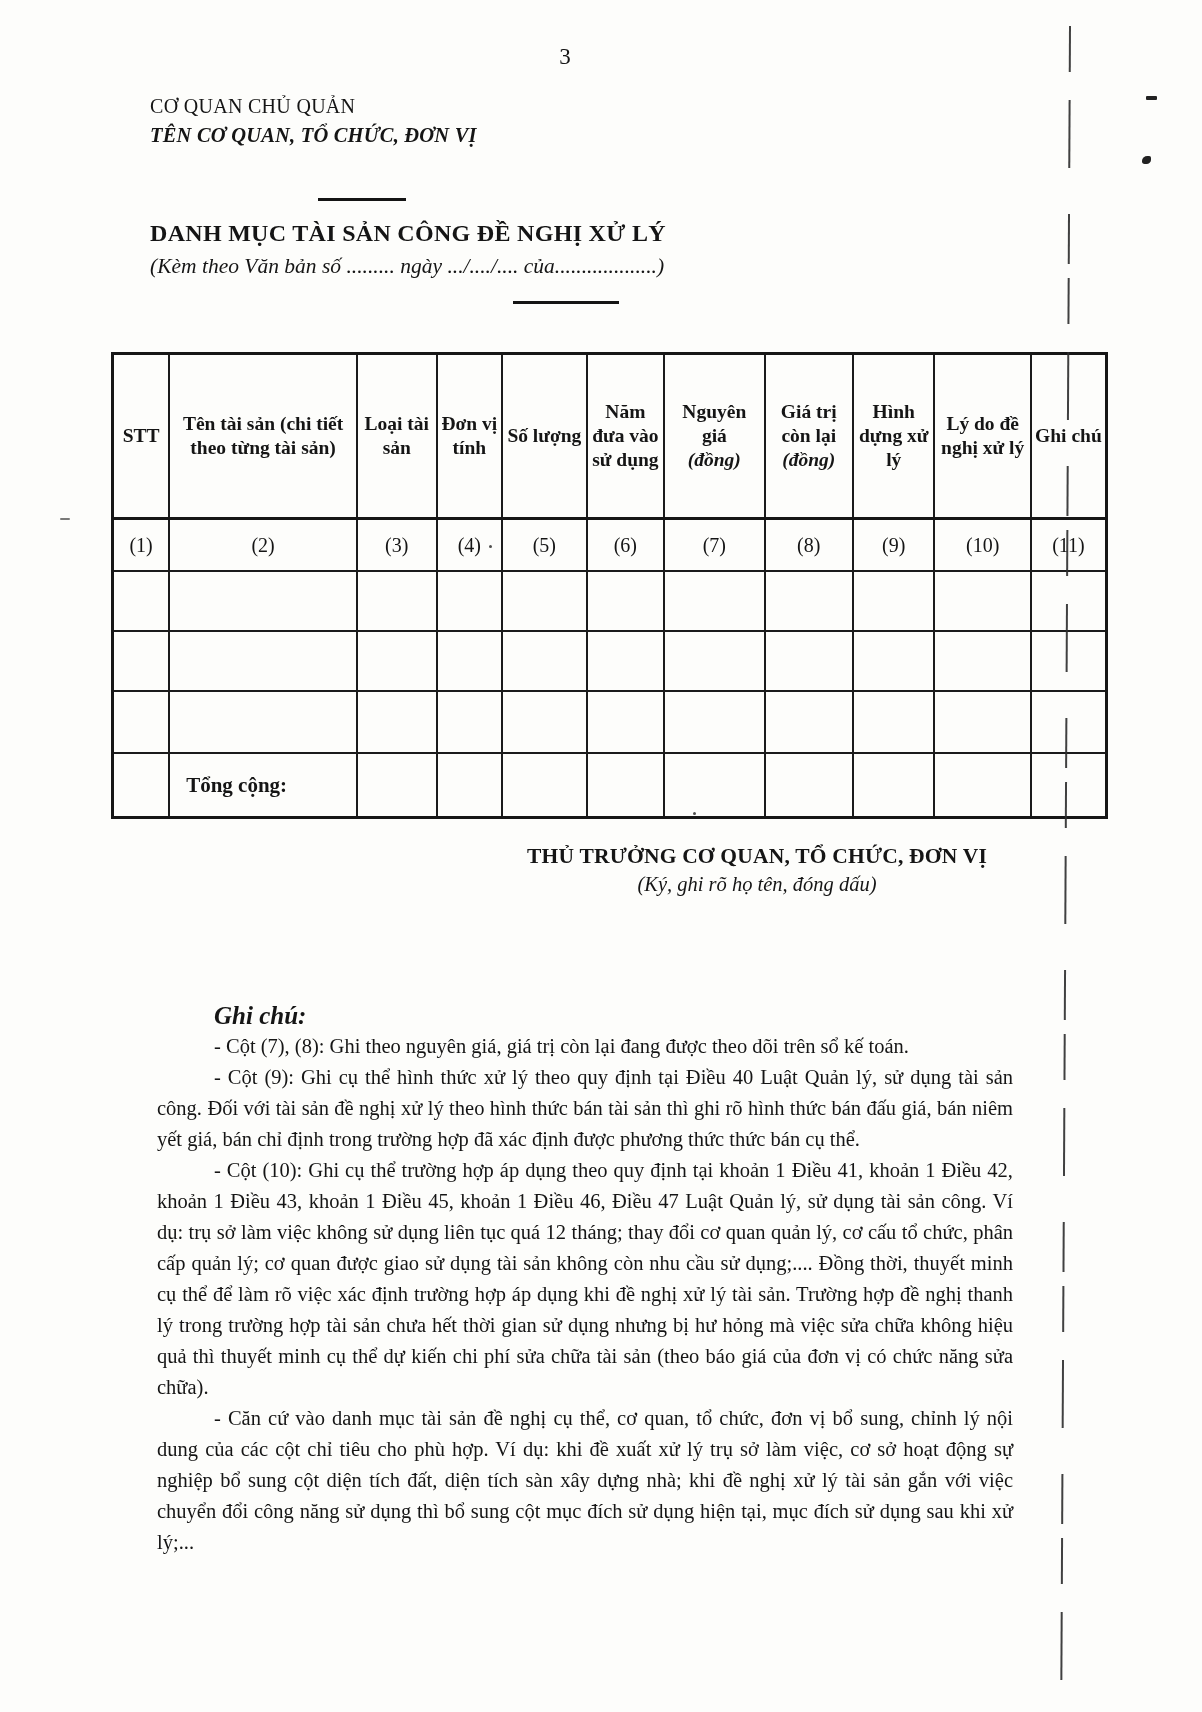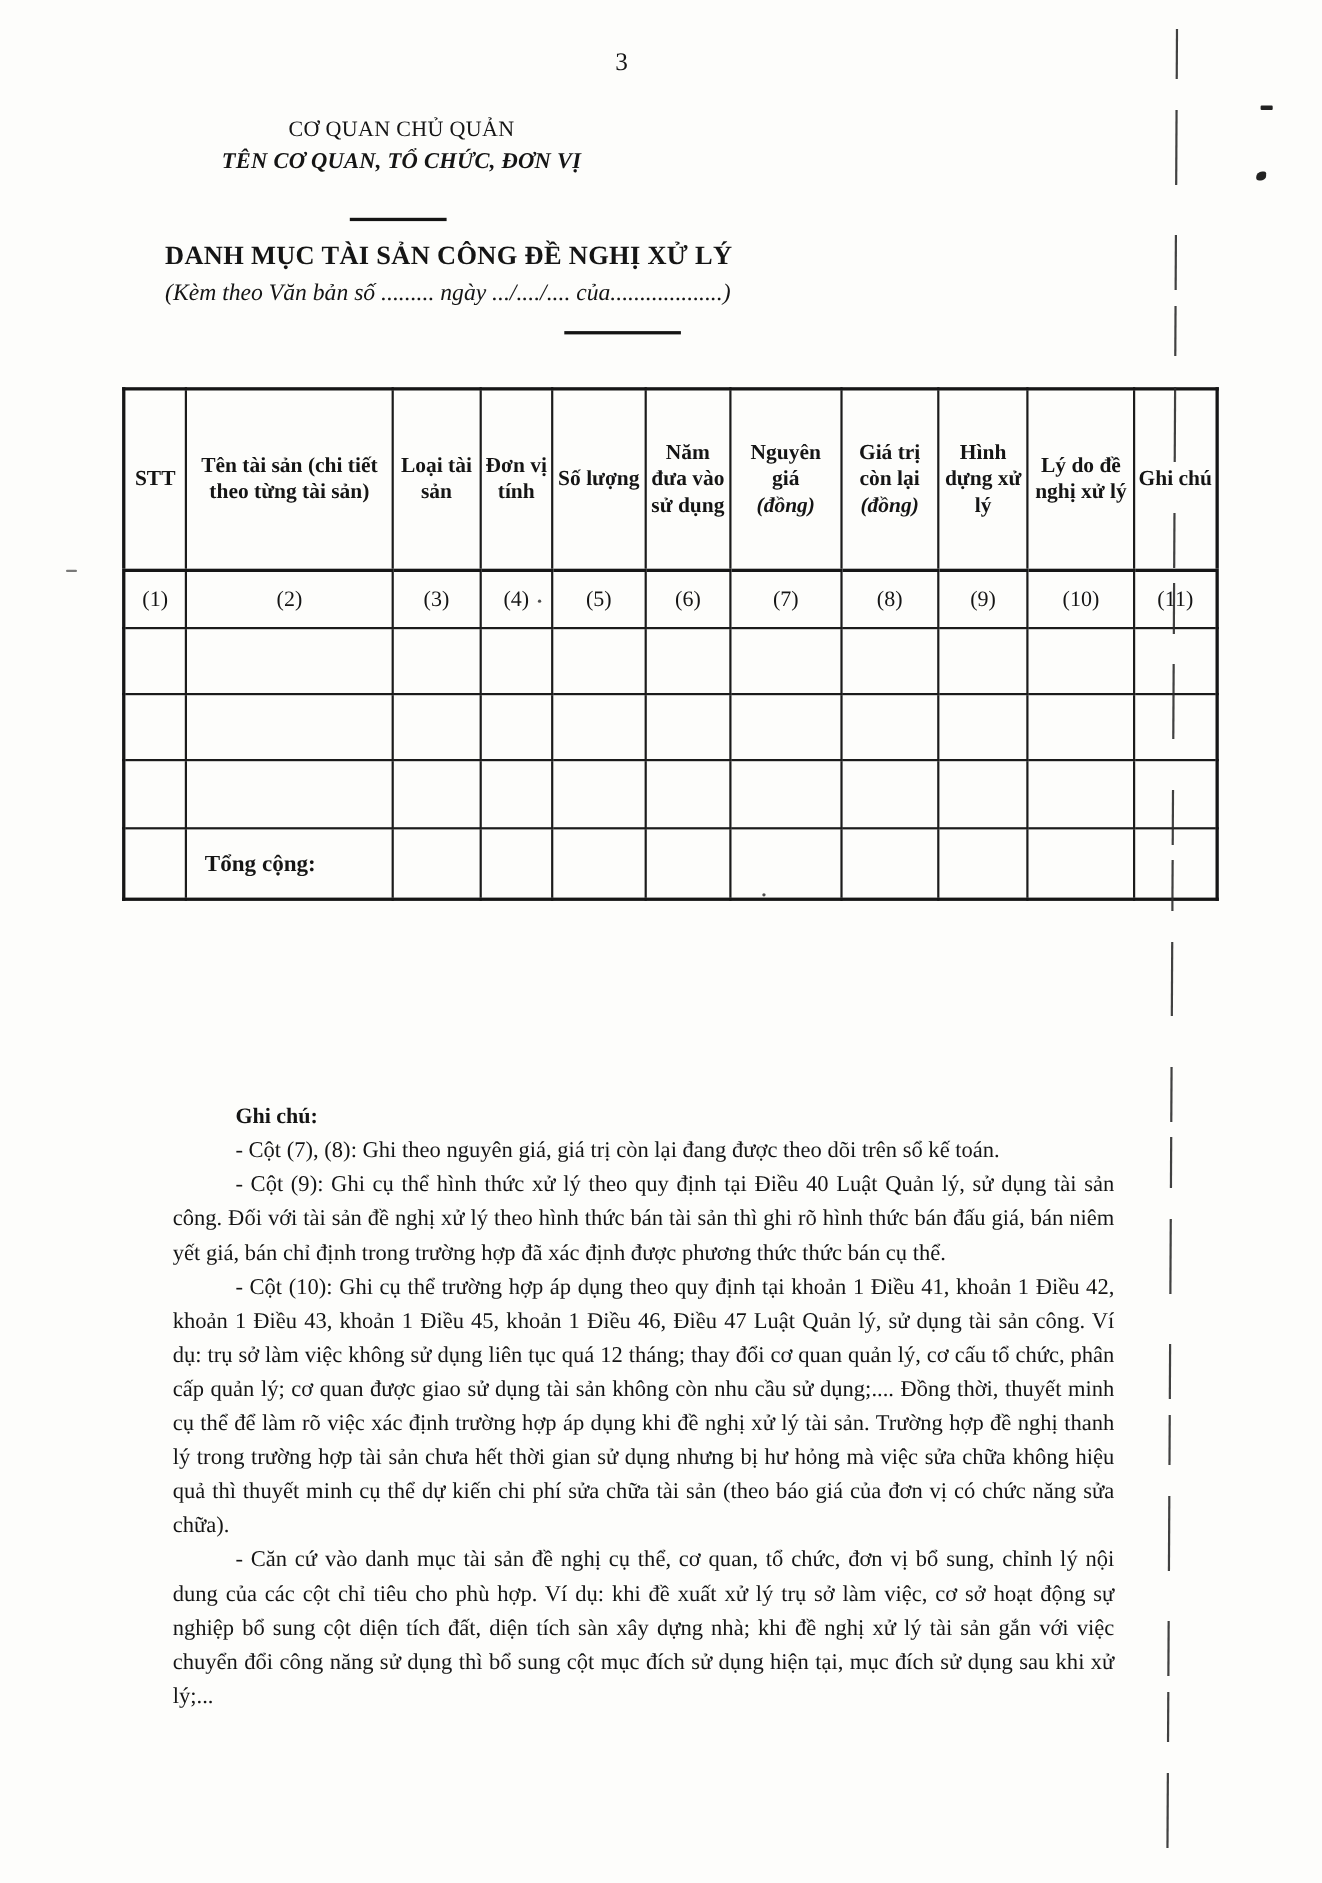--- a/index.html
+++ b/index.html
@@ -2,21 +2,21 @@
 <html lang="vi"><head>
 <meta charset="utf-8">
 <style>
   html,body { margin:0; padding:0; background:#d8d8d8; }
   .page {
     position:relative; width:1202px; height:1712px; margin:0 auto;
     background:#fdfdfb; color:#151515; overflow:hidden;
     font-family:"Liberation Serif","DejaVu Serif",serif;
   }
   .page-number { position:absolute; left:540px; top:44px; width:50px; text-align:center; font-size:23px; }
-  .org-block { position:absolute; left:150px; top:104px; width:430px; text-align:center; line-height:1.45; }
+  .org-block { position:absolute; left:150px; top:92px; width:430px; text-align:left; line-height:1.45; }
   .org-parent { font-size:20px; letter-spacing:0.3px; }
   .org-name   { font-size:20.5px; font-weight:bold; letter-spacing:0.2px;font-style:italic; }
   .org-rule   { position:absolute; left:318px; top:198px; width:88px; height:3px; background:#141414; }
 
   .title-block { position:absolute; left:150px; top:220px; width:812px; text-align:left;font-family:Liberation Serif, serif; }
   .doc-title   { font-size:24px; font-weight:bold; letter-spacing:0.3px; }
   .doc-subtitle{ font-size:21.5px; font-style:italic; margin-top:7px; }
   .title-rule  { position:absolute; left:513px; top:301px; width:106px; height:2.5px; background:#141414; }
 
   table.asset-table {
@@ -34,21 +34,21 @@
   .asset-table tr.blank td { height:54px; }
   .asset-table tr.blank.b3 td { height:56px; }
   .asset-table tr.total td { height:58px; vertical-align:middle; }
   .asset-table tr.total td.total-label { font-weight:bold; font-size:21px; text-align:left; padding-left:16px; }
 
   .signature-block { position:absolute; left:452px; top:844px; width:610px; text-align:center; }
   .sig-title { font-size:21.5px; font-weight:bold; letter-spacing:0.2px; }
   .sig-note  { font-size:20.5px; font-style:italic; margin-top:4px; }
 
   .notes-block { position:absolute; left:157px; top:1000px; width:856px; font-size:20.5px; line-height:31px; text-align:justify; }
-  .notes-heading { font-weight:bold; font-size:20px; text-indent:57px; margin:0 0 2px 0; }
+  .notes-heading { font-weight:bold; font-style:italic; font-size:25px; text-indent:57px; margin:0 0 2px 0; }
   .notes-block p { margin:0; text-indent:57px; }
 
   .fold-line {
     position:absolute; left:1069px; top:26px; width:2px; height:1668px;
     background:repeating-linear-gradient(180deg,
       #2c2c2c 0 46px, transparent 46px 74px,
       #2c2c2c 74px 142px, transparent 142px 188px,
       #2c2c2c 188px 238px, transparent 238px 252px);
     transform:rotate(0.3deg); transform-origin:50% 0; opacity:0.9;
   }
@@ -167,20 +167,24 @@
           <td></td>
           <td></td>
           <td></td>
           <td></td>
           <td></td>
           <td></td>
       </tr>
     </tbody>
   </table>
 
+  <div class="signature-block">
+    <div class="sig-title">THỦ TRƯỞNG CƠ QUAN, TỔ CHỨC, ĐƠN VỊ</div>
+    <div class="sig-note">(Ký, ghi rõ họ tên, đóng dấu)</div>
+  </div>
 
   <div class="notes-block">
     <p class="notes-heading">Ghi chú:</p>
     <p>- Cột (7), (8): Ghi theo nguyên giá, giá trị còn lại đang được theo dõi trên sổ kế toán.</p>
     <p>- Cột (9): Ghi cụ thể hình thức xử lý theo quy định tại Điều 40 Luật Quản lý, sử dụng tài sản công. Đối với tài sản đề nghị xử lý theo hình thức bán tài sản thì ghi rõ hình thức bán đấu giá, bán niêm yết giá, bán chỉ định trong trường hợp đã xác định được phương thức thức bán cụ thể.</p>
     <p>- Cột (10): Ghi cụ thể trường hợp áp dụng theo quy định tại khoản 1 Điều 41, khoản 1 Điều 42, khoản 1 Điều 43, khoản 1 Điều 45, khoản 1 Điều 46, Điều 47 Luật Quản lý, sử dụng tài sản công. Ví dụ: trụ sở làm việc không sử dụng liên tục quá 12 tháng; thay đổi cơ quan quản lý, cơ cấu tổ chức, phân cấp quản lý; cơ quan được giao sử dụng tài sản không còn nhu cầu sử dụng;.... Đồng thời, thuyết minh cụ thể để làm rõ việc xác định trường hợp áp dụng khi đề nghị xử lý tài sản. Trường hợp đề nghị thanh lý trong trường hợp tài sản chưa hết thời gian sử dụng nhưng bị hư hỏng mà việc sửa chữa không hiệu quả thì thuyết minh cụ thể dự kiến chi phí sửa chữa tài sản (theo báo giá của đơn vị có chức năng sửa chữa).</p>
     <p>- Căn cứ vào danh mục tài sản đề nghị cụ thể, cơ quan, tổ chức, đơn vị bổ sung, chỉnh lý nội dung của các cột chỉ tiêu cho phù hợp. Ví dụ: khi đề xuất xử lý trụ sở làm việc, cơ sở hoạt động sự nghiệp bổ sung cột diện tích đất, diện tích sàn xây dựng nhà; khi đề nghị xử lý tài sản gắn với việc chuyển đổi công năng sử dụng thì bổ sung cột mục đích sử dụng hiện tại, mục đích sử dụng sau khi xử lý;...</p>
   </div>
 
   <div class="fold-line"></div>

